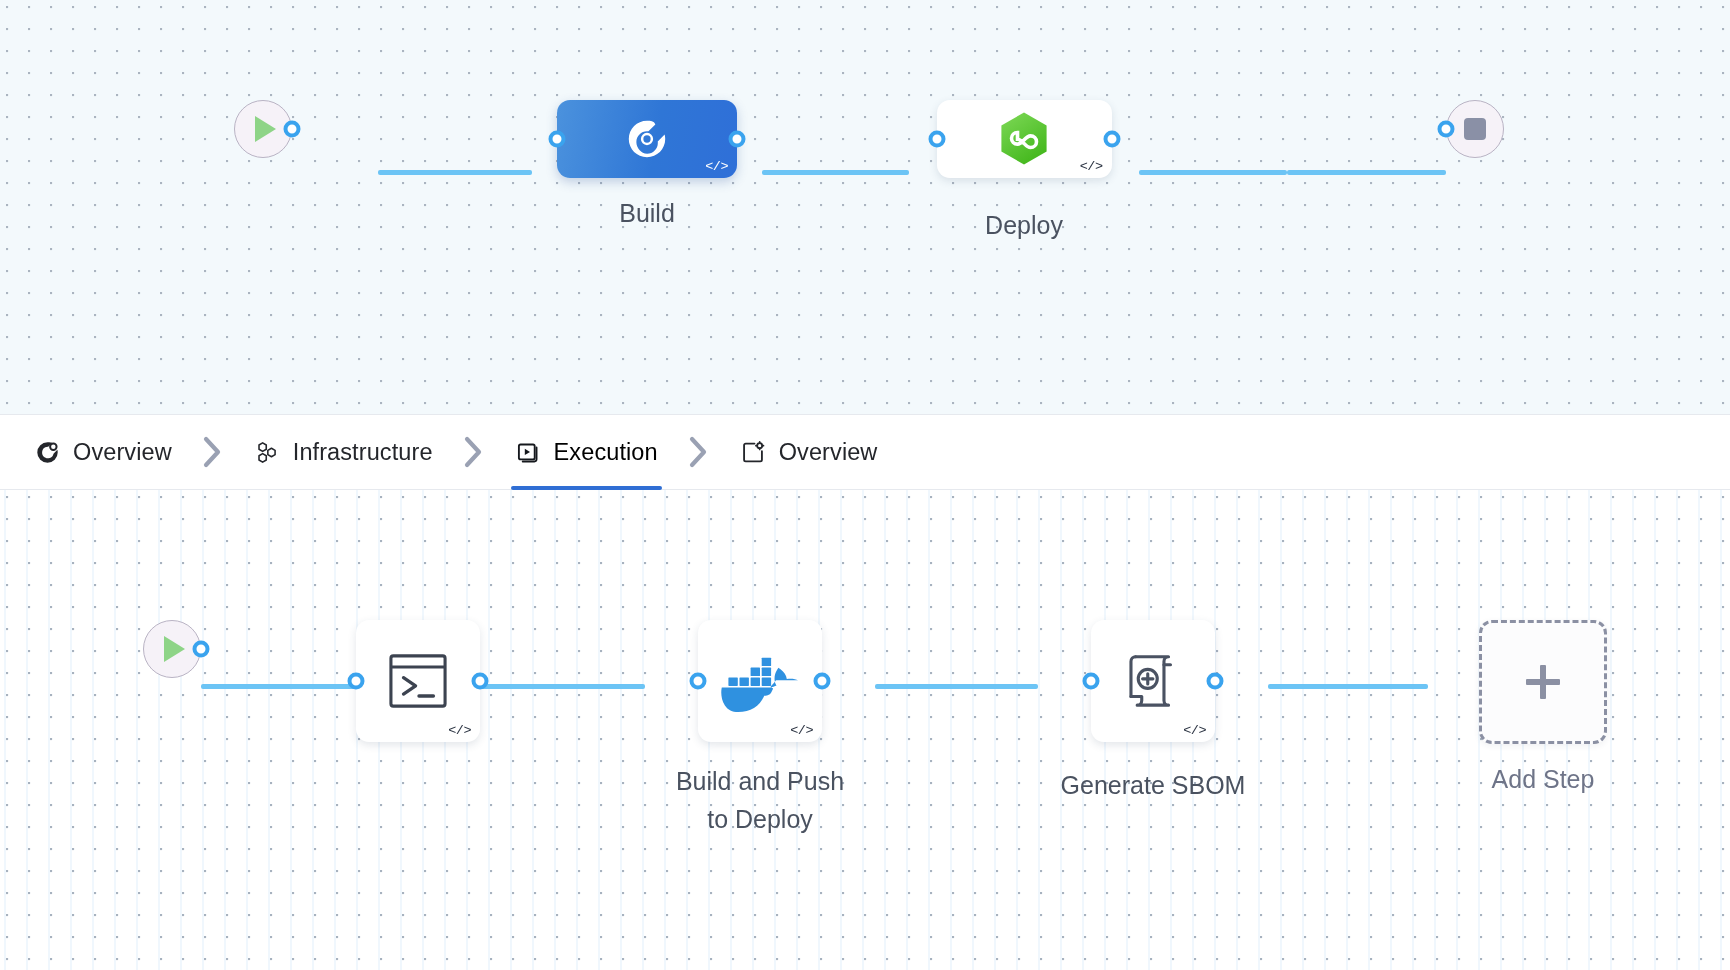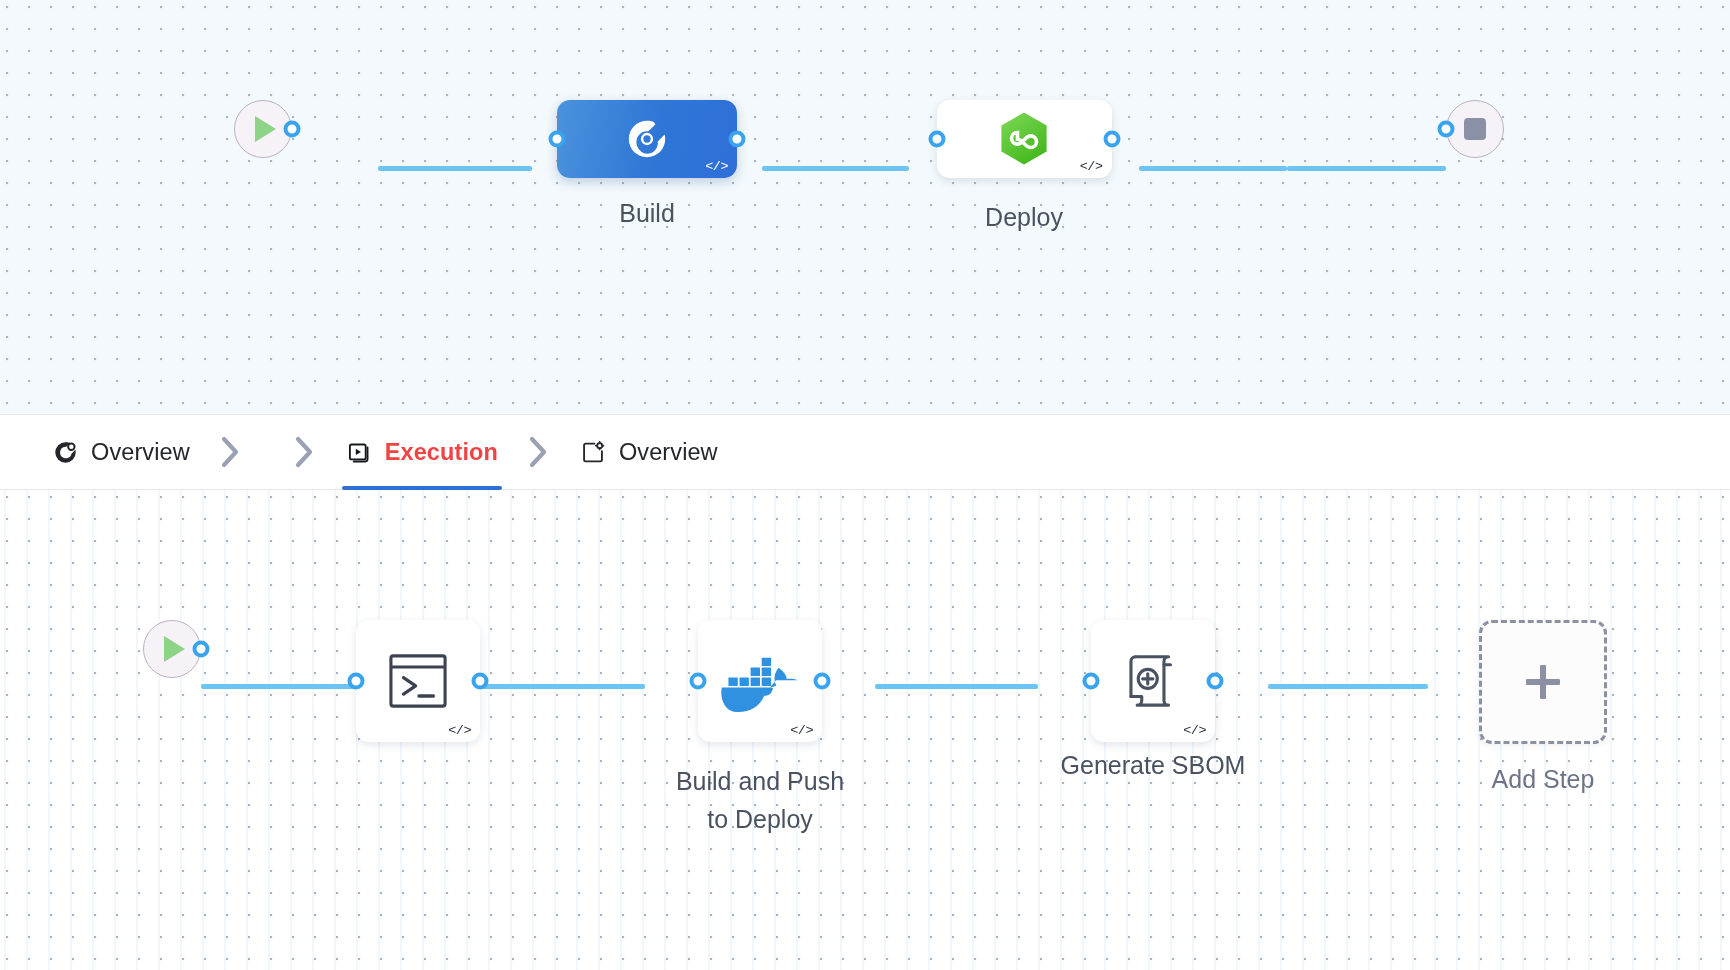--- a/index.html
+++ b/index.html
@@ -31,31 +31,31 @@
   }
   .canvas-top:after{
     content:"";position:absolute;left:0;right:0;bottom:0;height:1px;background:#e6e9ee;
   }
 
   
   .tabbar{
     position:absolute;left:0;top:415px;width:1730px;height:75px;
     background:#ffffff;
     display:flex;align-items:center;
-    box-sizing:border-box;padding-left:48px;
+    box-sizing:border-box;padding-left:30px;
     border-bottom:1px solid #e6e9ee;
     z-index:5;
   }
   .tab{
     display:flex;align-items:center;height:75px;position:relative;
     padding:0 4px;cursor:pointer;
   }
   .tab .tico{display:flex;align-items:center;justify-content:center;width:26px;height:26px;margin-right:13px;}
   .tab .tlabel{font-size:23.5px;color:#24262b;letter-spacing:.1px;}
-  .tab.active .tlabel{font-weight:bold;color:#ef4444;}
+  .tab.active .tlabel{font-weight:normal;color:#000000;}
   .tab.active:after{
     content:"";position:absolute;left:0;right:0;bottom:0;height:4px;background:#2f6ed4;border-radius:2px;
   }
   .tabsep{display:flex;align-items:center;justify-content:center;width:74px;height:75px;}
 
   
   .row{position:absolute;display:flex;align-items:flex-start;}
 
   .nodewrap{position:relative;display:flex;flex-direction:column;align-items:center;}
   .nodebox{position:relative;display:flex;align-items:center;justify-content:center;}
@@ -179,21 +179,21 @@
                 </defs>
                 <path fill="url(#cdg)" d="M26 1.5 48.6 14.5v26L26 53.5 3.4 40.5v-26z"></path>
                 <path fill="none" stroke="#ffffff" stroke-width="3.6" stroke-linecap="round" d="M19.5 21.5c-3.4 0-6 2.6-6 5.8s2.6 5.8 6 5.8c2.6 0 4.2-1.6 6.5-4.1 2.3-2.5 3.9-4.1 6.5-4.1 3.4 0 6 2.6 6 5.8s-2.6 5.8-6 5.8c-2.6 0-4.2-1.6-6.5-4.1-2.3-2.5-3.9-4.1-6.5-4.1z"></path>
               </svg>
             </span>
             <span class="codeglyph">&lt;/&gt;</span>
           </div>
           <div class="port left"></div>
           <div class="port right"></div>
         </div>
-        <div class="nlabel" style="margin-top:20px;">Deploy</div>
+        <div class="nlabel" style="margin-top:28px;">Deploy</div>
       </div>
 
       <div class="link" style="width:148px;"></div>
 
 
       <div class="link" style="width:159px;"></div>
 
       <div class="nodewrap">
         <div class="nodebox">
           <div class="port left"></div>
@@ -217,20 +217,32 @@
       </span>
       <span class="tlabel">Overview</span>
     </div>
 
     <div class="tabsep">
       <svg width="21" height="34" viewBox="0 0 21 34">
         <path d="M4 4 L16 17 L4 30" fill="none" stroke="#9aa1b3" stroke-width="4.2" stroke-linecap="round" stroke-linejoin="round"></path>
       </svg>
     </div>
 
+    <div class="tab">
+      <span class="tico">
+        <svg width="27" height="27" viewBox="0 0 28 28">
+          <g fill="none" stroke="#24262b" stroke-width="1.7" stroke-linejoin="round">
+            <path d="M9.3 3.6 13.2 5.9v4.6L9.3 12.8 5.4 10.5V5.9z"></path>
+            <path d="M9.3 15.2 13.2 17.5v4.6L9.3 24.4 5.4 22.1v-4.6z"></path>
+            <path d="M18.8 9.4 22.7 11.7v4.6L18.8 18.6 14.9 16.3v-4.6z"></path>
+          </g>
+        </svg>
+      </span>
+      <span class="tlabel">Infrastructure</span>
+    </div>
 
     <div class="tabsep">
       <svg width="21" height="34" viewBox="0 0 21 34">
         <path d="M4 4 L16 17 L4 30" fill="none" stroke="#9aa1b3" stroke-width="4.2" stroke-linecap="round" stroke-linejoin="round"></path>
       </svg>
     </div>
 
     <div class="tab active">
       <span class="tico">
         <svg width="27" height="27" viewBox="0 0 28 28">
@@ -338,21 +350,21 @@
                 </g>
                 <circle cx="28.6" cy="31.8" r="9.8" fill="none" stroke="#4a5262" stroke-width="3.2"></circle>
                 <path d="M28.6 26.5v10.6M23.3 31.8h10.6" stroke="#4a5262" stroke-width="3.2" stroke-linecap="round"></path>
               </svg>
             </span>
             <span class="codeglyph">&lt;/&gt;</span>
           </div>
           <div class="port left"></div>
           <div class="port right"></div>
         </div>
-        <div class="nlabel" style="margin-top:4px;">Generate SBOM</div>
+        <div class="nlabel" style="margin-top:24px;">Generate SBOM</div>
       </div>
 
       <div class="link" style="width:160px;margin-top:-85px;"></div>
 
       <div class="nodewrap">
         <div class="nodebox">
           <div class="addbox" style="width:128px;height:124px;">
             <span class="plus"></span>
           </div>
         </div>

